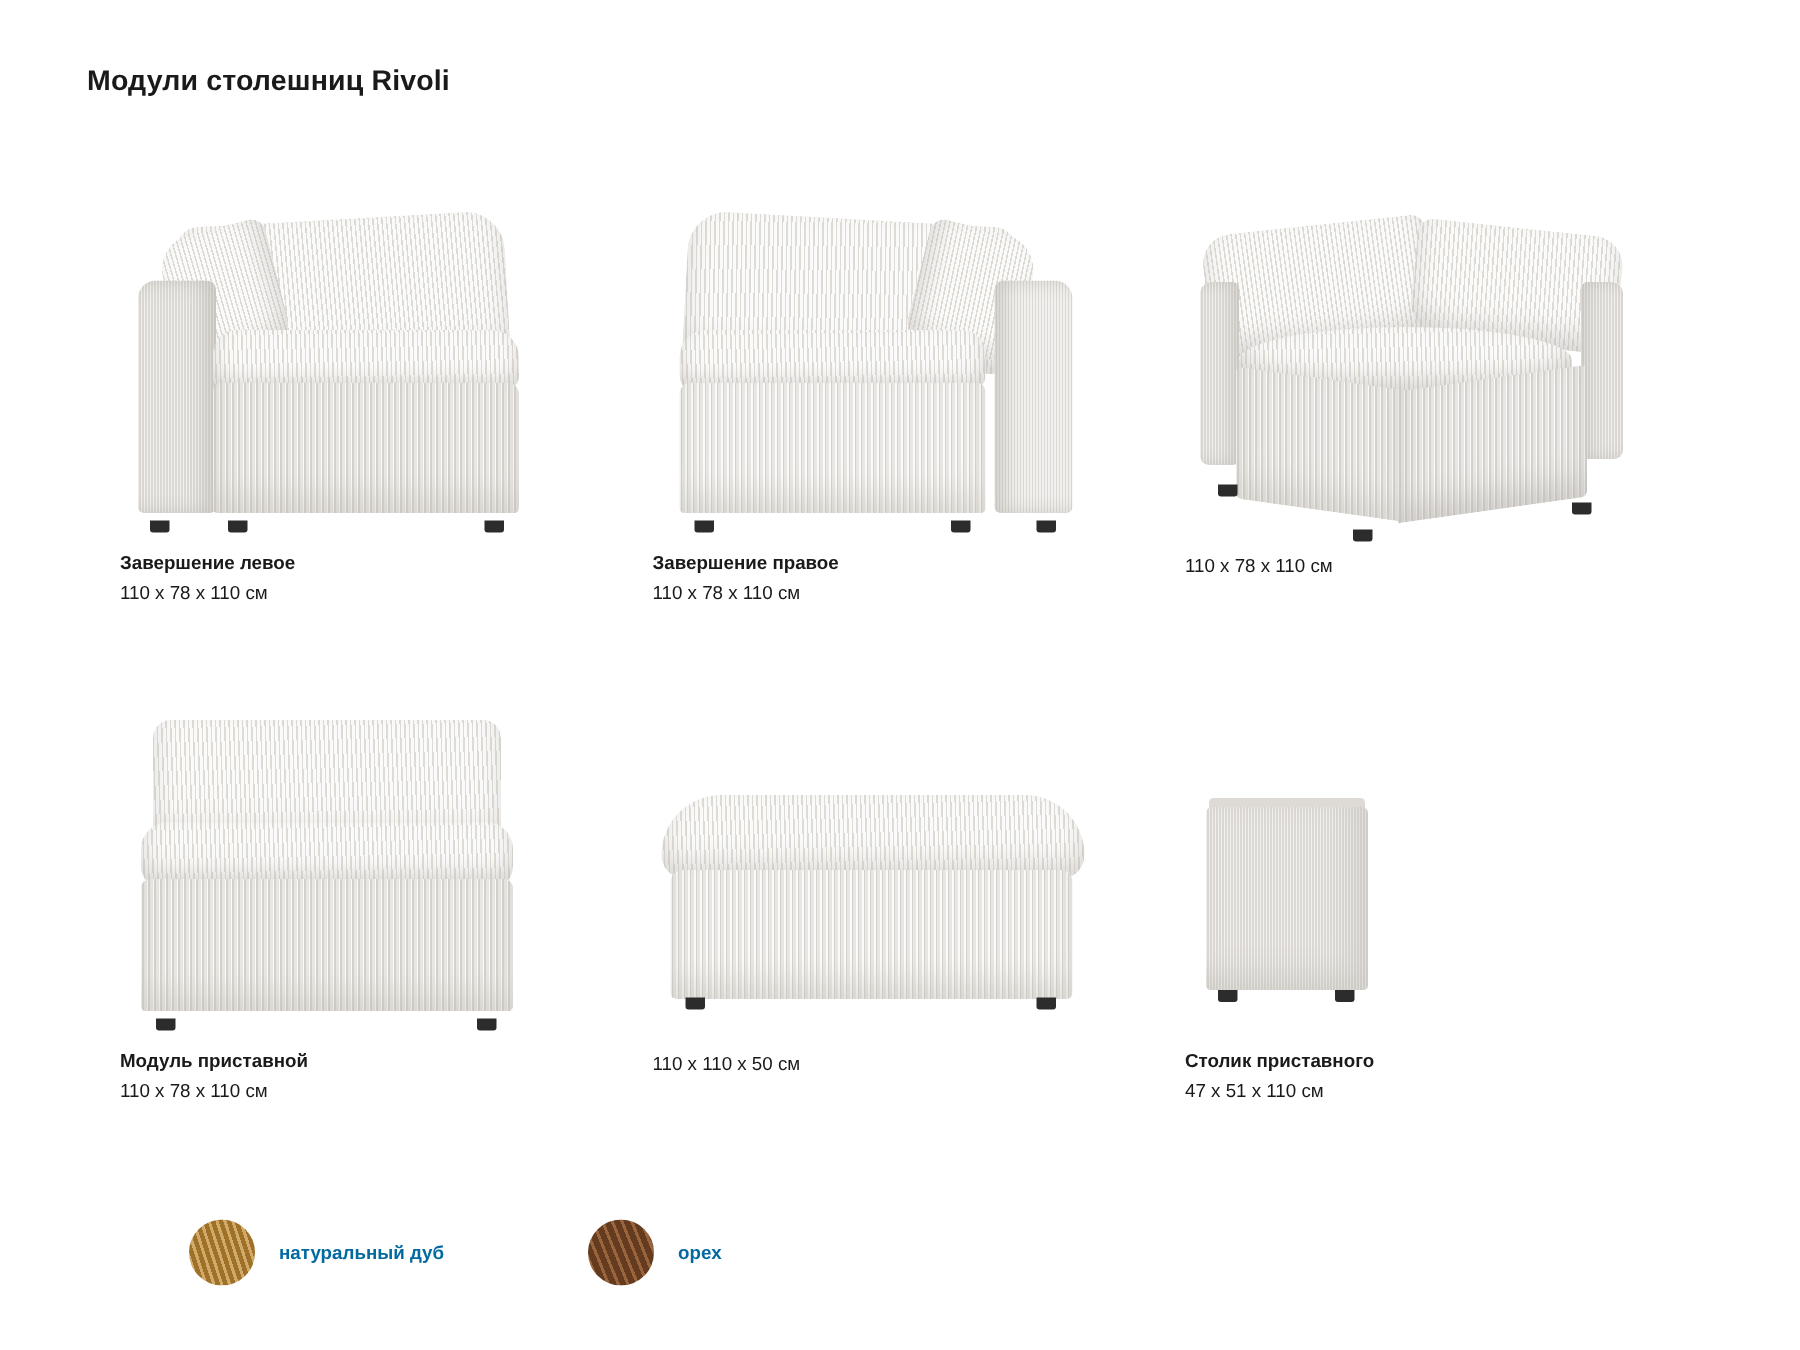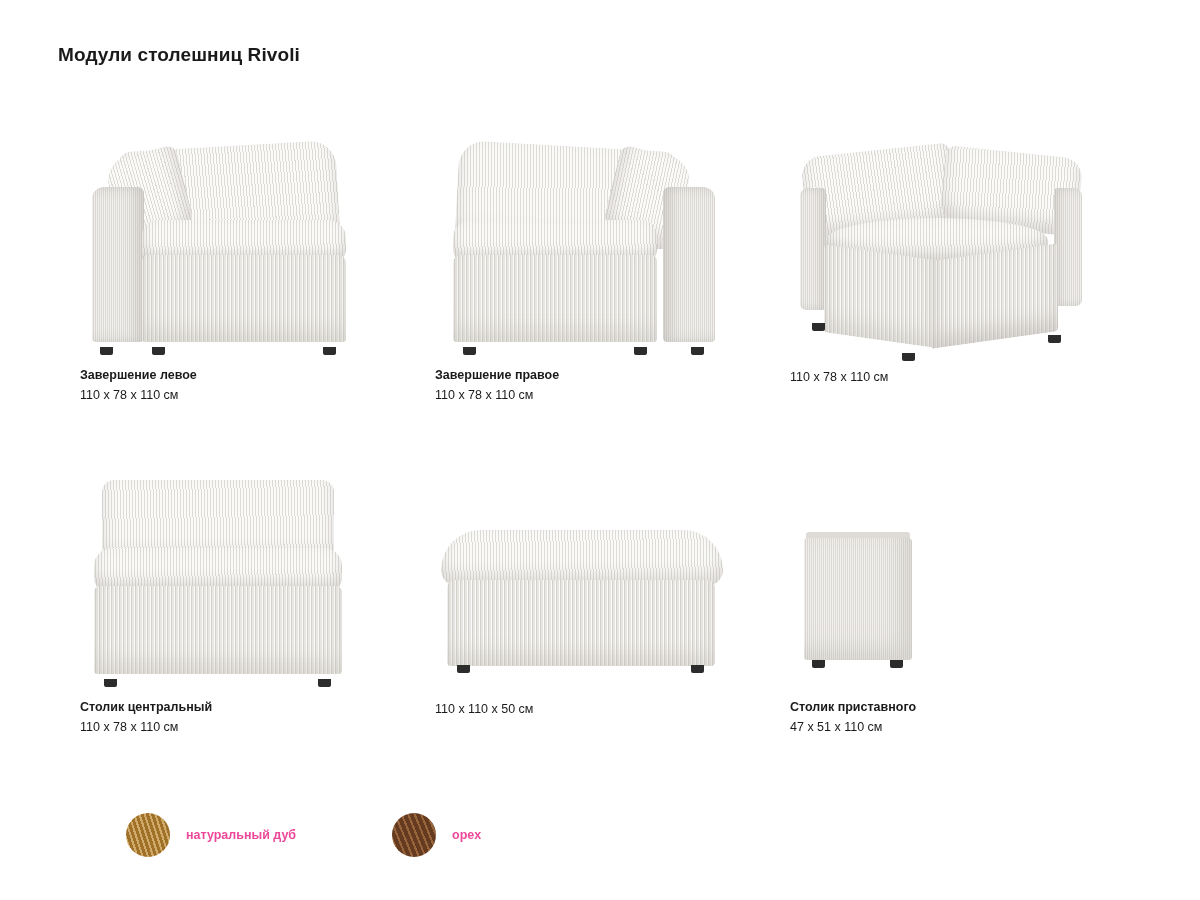--- a/index.html
+++ b/index.html
@@ -155,21 +155,21 @@
   }
   .swatch {
     width: 44px;
     height: 44px;
     border-radius: 50%;
     flex: 0 0 auto;
   }
   .swatch-label {
     font-size: 12.5px;
     font-weight: 700;
-    color: #ec4899;
+    color: #0369a1;
     margin-left: 16px;
   }
   .sw-oak {
     background-color: #b5822f;
     background-image:
       repeating-linear-gradient(72deg,
         rgba(255,236,200,0.38) 0px,
         rgba(255,236,200,0.38) 2px,
         rgba(110,72,22,0.30) 2px,
         rgba(110,72,22,0.30) 5px);
@@ -277,21 +277,21 @@
           <div class="cush" style="left:22px; top:8px; width:232px; height:82px; border-radius:12px 12px 8px 8px; box-shadow: inset 0 -10px 16px rgba(182,178,172,0.4);"></div>
 
           <div class="cush" style="left:14px; top:76px; width:248px; height:44px; border-radius:18px 18px 14px 14px; box-shadow: inset 0 -9px 14px rgba(186,182,176,0.5);"></div>
 
           <div class="fab" style="left:14px; top:114px; width:248px; height:88px; border-radius:6px 6px 3px 3px; box-shadow: inset 0 -12px 18px rgba(186,182,176,0.35);"></div>
           <div class="foot" style="left:24px;"></div>
           <div class="foot" style="left:238px;"></div>
         </div>
       </div>
       <div class="module-caption">
-        <div class="module-name">Столик центральный</div>
+        <div class="module-name">Модуль приставной</div>
         <div class="module-dims">110 x 78 x 110 см</div>
       </div>
     </div>
 
     <div class="module-cell">
       <div class="module-figure">
         <div class="sofa">
 
           <div class="cush" style="left:6px; top:58px; width:282px; height:56px; border-radius:40px 40px 16px 16px; box-shadow: inset 0 -10px 16px rgba(186,182,176,0.45);"></div>
 

